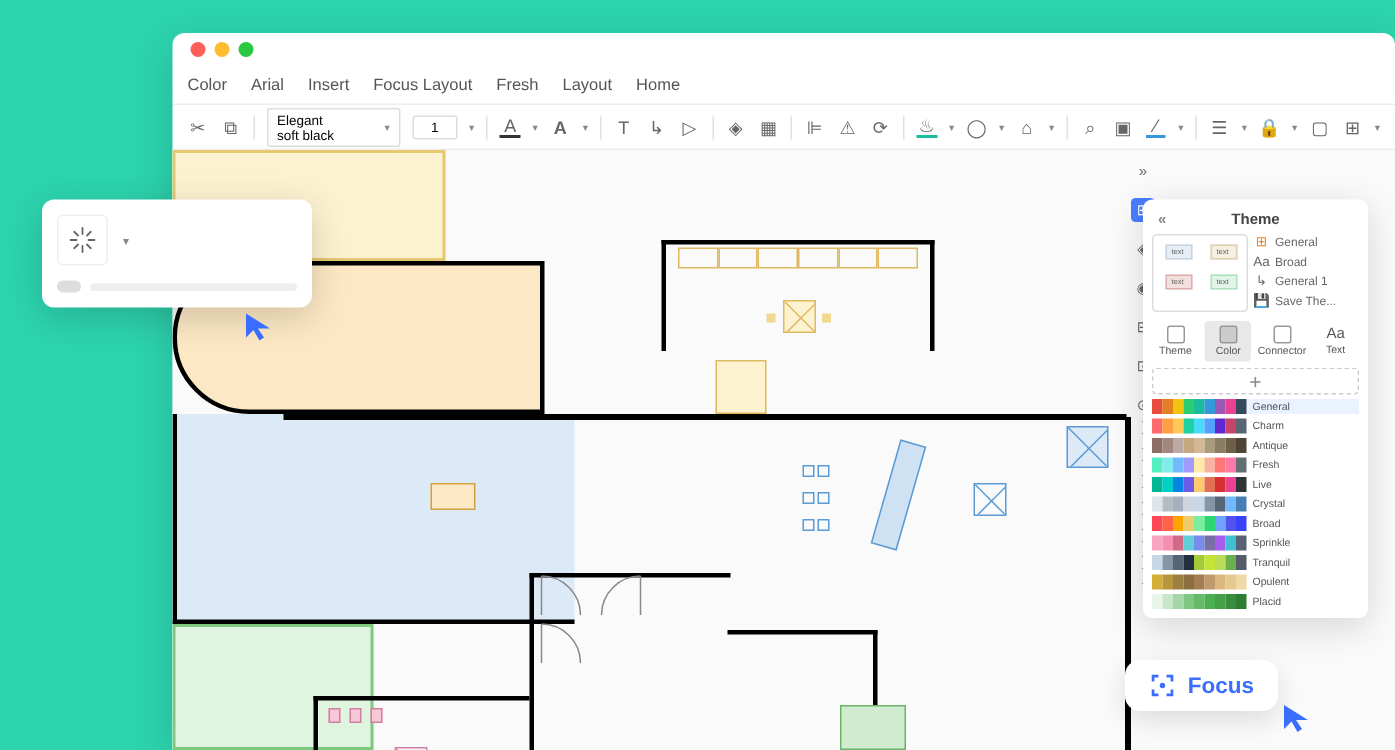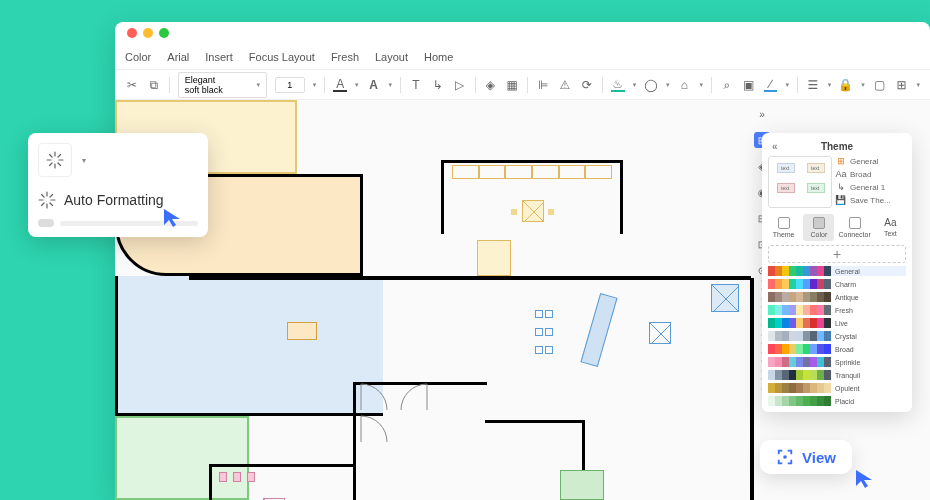--- a/index.html
+++ b/index.html
@@ -275,35 +275,20 @@
             <line x1="13" y1="9" x2="17" y2="9"></line>
             <line x1="3.5" y1="3.5" x2="6" y2="6"></line>
             <line x1="12" y1="12" x2="14.5" y2="14.5"></line>
             <line x1="14.5" y1="3.5" x2="12" y2="6"></line>
             <line x1="6" y1="12" x2="3.5" y2="14.5"></line>
           </g>
         </svg>
     </div>
     <div style="font-size:8px;color:#888">▾</div>
   </div>
-  <div class="auto-fmt-row">
-    <svg width="18" height="18" viewBox="0 0 18 18">
-        <g stroke="#666" stroke-width="1.2" stroke-linecap="round">
-          <line x1="9" y1="1" x2="9" y2="5"></line>
-          <line x1="9" y1="13" x2="9" y2="17"></line>
-          <line x1="1" y1="9" x2="5" y2="9"></line>
-          <line x1="13" y1="9" x2="17" y2="9"></line>
-          <line x1="3.5" y1="3.5" x2="6" y2="6"></line>
-          <line x1="12" y1="12" x2="14.5" y2="14.5"></line>
-          <line x1="14.5" y1="3.5" x2="12" y2="6"></line>
-          <line x1="6" y1="12" x2="3.5" y2="14.5"></line>
-        </g>
-      </svg>
-    <div class="auto-fmt-label">Auto Formatting</div>
-  </div>
   <div class="slider-row">
     <div class="slider-knob"></div>
     <div class="slider-track"></div>
   </div>
   <svg style="position:absolute; left:134px; top:74px;" width="22" height="22">
       <path d="M2,2 L2,18 L7,13 L11,20 L14,18 L10,12 L18,12 Z" fill="#3b6dff"></path>
     </svg>
 </div>
 
 <div class="theme-panel">
@@ -521,17 +506,17 @@
 <div class="focus-btn">
   <svg class="focus-icon" viewBox="0 0 20 20">
       <g stroke="#3b6dff" stroke-width="2" fill="none">
         <path d="M3,7 L3,3 L7,3"></path>
         <path d="M13,3 L17,3 L17,7"></path>
         <path d="M17,13 L17,17 L13,17"></path>
         <path d="M7,17 L3,17 L3,13"></path>
       </g>
       <circle cx="10" cy="10" r="2" fill="#3b6dff"></circle>
     </svg>
-  <span>View</span>
+  <span>Focus</span>
 </div>
 <svg style="position:absolute; right:54px; bottom:10px;" width="22" height="22">
     <path d="M2,2 L2,18 L7,13 L11,20 L14,18 L10,12 L18,12 Z" fill="#3b6dff"></path>
   </svg>
 
 </body></html>

